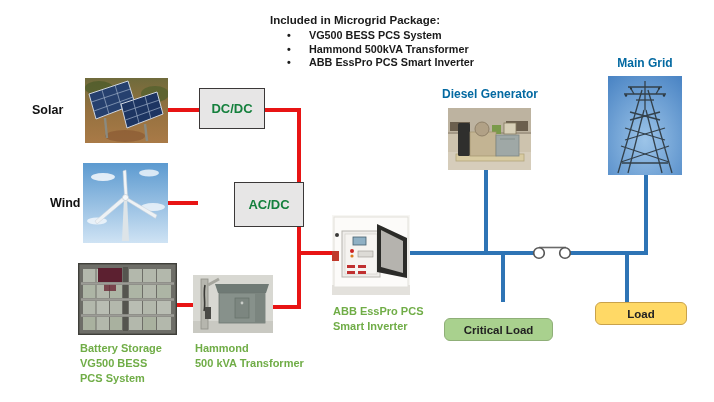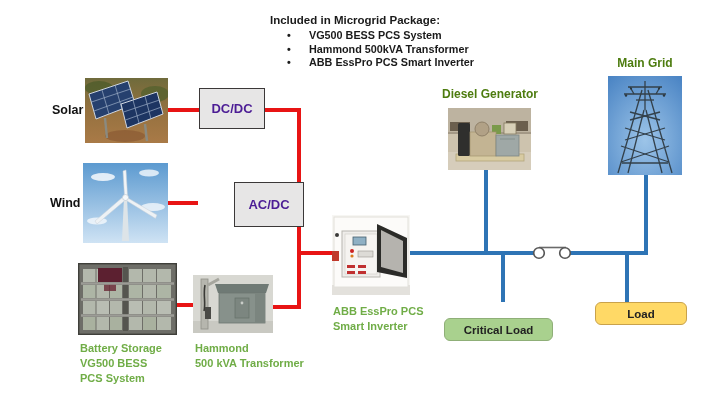--- a/index.html
+++ b/index.html
@@ -6,24 +6,24 @@
   .canvas{position:relative;width:714px;height:402px;background:#ffffff;
           font-family:"Liberation Sans",sans-serif;overflow:hidden;}
   .abs{position:absolute;}
   .line{position:absolute;}
   .line.red{background:var(--dc-line,#E81414);}
   .line.blue{background:var(--ac-line,#2E74B5);}
   .note-heading{font-size:11.5px;font-weight:700;color:#1a1a1a;}
   .bullet-row{position:absolute;display:flex;font-size:10.8px;font-weight:600;color:#1a1a1a;}
   .bullet-row .dot{width:22px;text-align:left;}
   .src-label{font-size:12.5px;font-weight:600;color:#111;}
-  .top-label{font-size:12px;font-weight:600;color:#4d7c0f;text-align:center;}
+  .top-label{font-size:12px;font-weight:600;color:#0369a1;text-align:center;}
   .convbox{background:var(--converter-fill,#E7E6E6);border:1.6px solid var(--converter-border,#3B3838);
            display:flex;align-items:center;justify-content:center;
-           font-size:13px;font-weight:700;color:#4c1d95;box-sizing:border-box;}
+           font-size:13px;font-weight:700;color:#15803d;box-sizing:border-box;}
   .caption{font-size:11px;font-weight:700;color:var(--caption-green,#70AD47);line-height:15px;}
   .loadbox{border-radius:6px;display:flex;align-items:center;justify-content:center;
            font-size:11.5px;font-weight:700;color:#222;box-sizing:border-box;}
   .loadbox.critical{background:var(--critical-load-fill,#A9D18E);border:1.4px solid var(--critical-load-border,#8FAF78);margin-top:16px;}
   .loadbox.normal{background:var(--load-fill,#FFD966);border:1.4px solid var(--load-border,#C9A24B);}
   svg{display:block;}
 </style>
 </head>
 <body>
 
@@ -58,21 +58,21 @@
   <div class="line blue" style="left:644px;top:174px;width:4px;height:81px;"></div>
   <div class="line blue" style="left:501px;top:253px;width:4px;height:49px;"></div>
   <div class="line blue" style="left:625px;top:253px;width:4px;height:49px;"></div>
 
   <svg class="abs" style="left:528px;top:241px;" width="48" height="24" viewBox="0 0 48 24">
     <line x1="11" y1="6.5" x2="38" y2="6.5" stroke="#6A6A6A" stroke-width="1.6"></line>
     <circle cx="11" cy="12" r="5.3" fill="#ffffff" stroke="#555555" stroke-width="1.6"></circle>
     <circle cx="37" cy="12" r="5.3" fill="#ffffff" stroke="#555555" stroke-width="1.6"></circle>
   </svg>
 
-  <div class="abs src-label" style="left:52px;top:103px;">Solar</div>
+  <div class="abs src-label" style="left:32px;top:103px;">Solar</div>
   <svg class="abs" style="left:85px;top:78px;" width="83" height="65" viewBox="0 0 83 65">
     <defs>
       <linearGradient id="gSolar" x1="0" y1="0" x2="0" y2="1">
         <stop offset="0" stop-color="#6f6b3c"></stop>
           <stop offset="0.5" stop-color="#95713f"></stop>
           <stop offset="1" stop-color="#a97a47"></stop>
       </linearGradient>
     </defs>
     <rect width="83" height="65" fill="url(#gSolar)"></rect>
     <ellipse cx="14" cy="10" rx="14" ry="7" fill="#4f5d2a" opacity="0.8"></ellipse>

